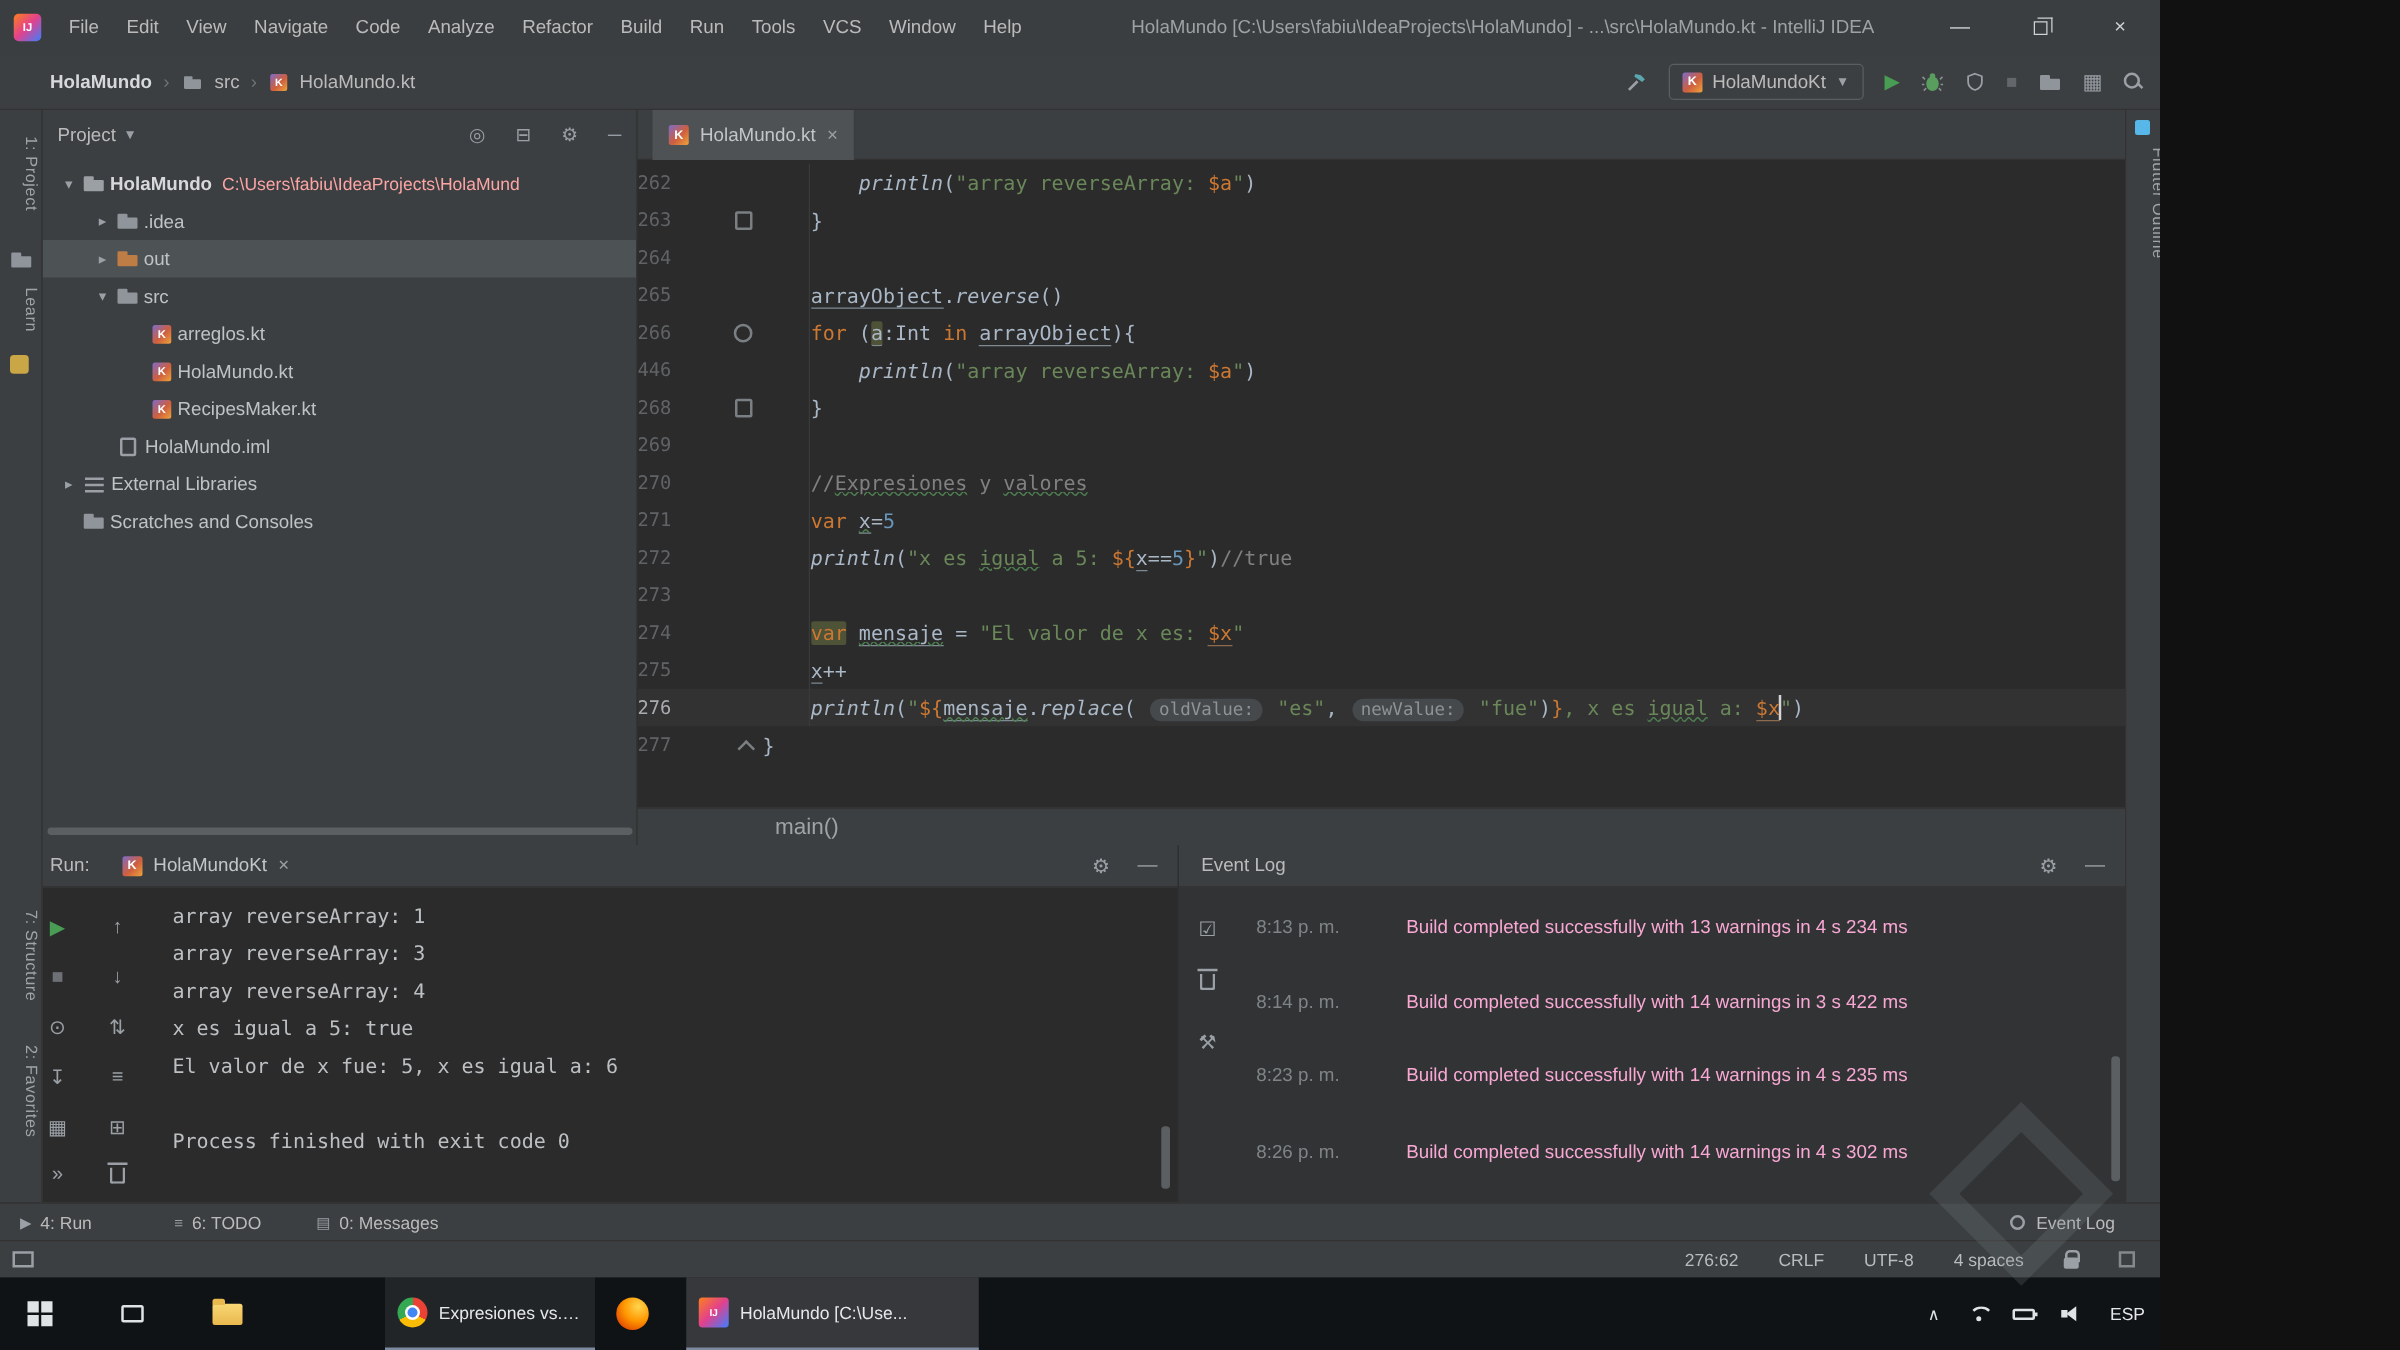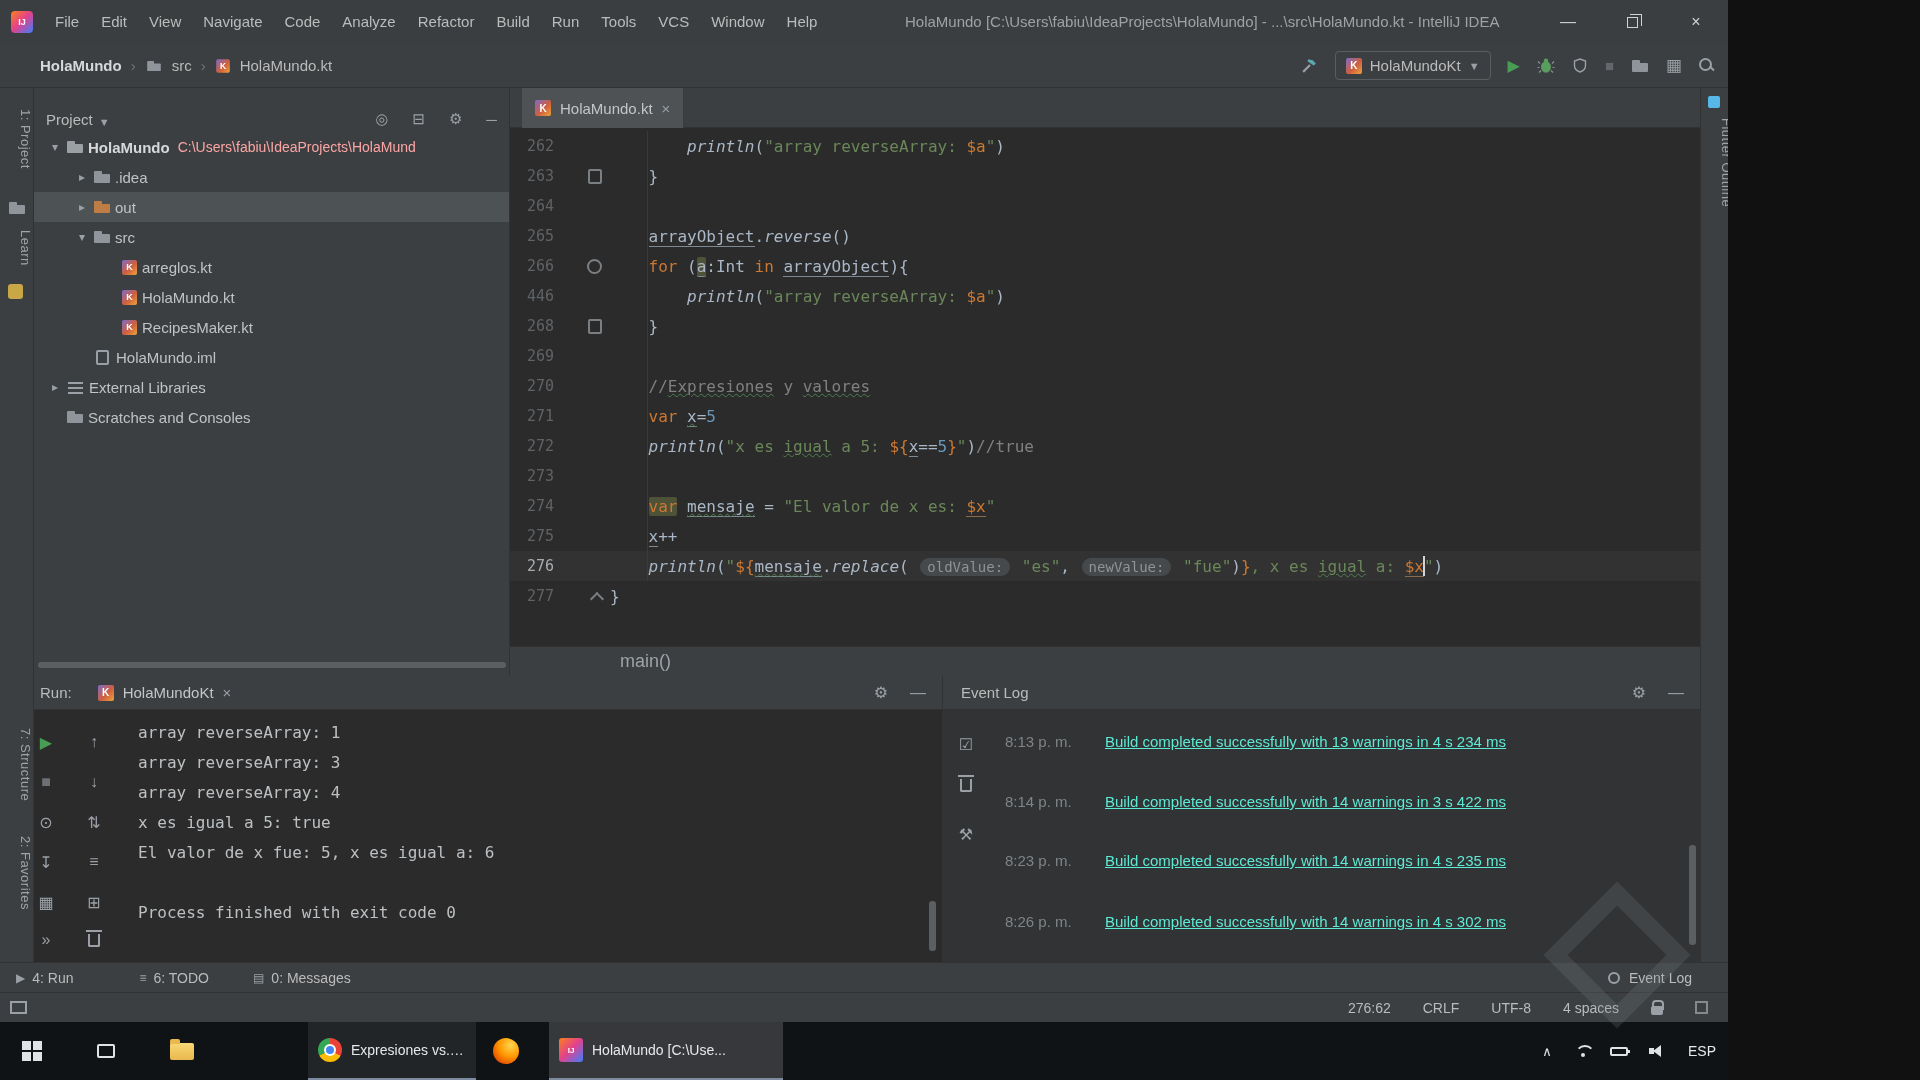--- a/index.html
+++ b/index.html
@@ -44,21 +44,21 @@
   
   .left-strip{position:absolute;left:0;top:88px;width:34px;bottom:118px;background:#3c3f41;border-right:1px solid #323232;z-index:4}
   .right-strip{position:absolute;right:0;top:88px;width:28px;bottom:118px;background:#3c3f41;border-left:1px solid #323232;z-index:4}
   .vtab{position:absolute;left:0;width:100%;writing-mode:vertical-rl;color:#9fa4a8;font-size:13px;letter-spacing:.5px;white-space:nowrap}
   .strip-icon{position:absolute;left:8px}
   .learn-ic{width:15px;height:15px;border-radius:3px;background:#c9a646}
   .flutter-ic{width:12px;height:12px;border-radius:2px;background:#57b7e8}
 
   
   .project-panel{position:absolute;left:34px;top:88px;width:476px;bottom:404px;background:#3c3f41;border-right:1px solid #323232;overflow:hidden}
-  .panel-head{height:40px;display:flex;align-items:flex-end;padding:0 12px;font-size:15px;color:#bbb}
+  .panel-head{height:40px;display:flex;align-items:center;padding:0 12px;font-size:15px;color:#bbb}
   .ph-caret{color:#9aa0a6;font-size:11px;margin-left:6px}
   .ph-icons{margin-left:auto;display:flex;gap:24px;color:#9aa0a6;font-size:15px;align-items:center}
   .tree{position:absolute;top:44px;left:0;right:0}
   .trow{height:30px;display:flex;align-items:center;font-size:15px;color:#bfc3c6;white-space:nowrap}
   .trow.sel{background:#4d5254}
   .arrow{width:22px;color:#9aa0a6;font-size:12px;text-align:center;flex:none}
   .tlabel{margin-left:4px}
   .textra{color:#fca5a5;margin-left:8px;font-size:14px}
   .ic-k{width:15px;height:15px;margin:0 1px 0 2px;border-radius:2px;background:linear-gradient(135deg,#7e6bc9 0%,#cf5f3e 55%,#eea43c 100%);color:#fff;font-size:9px;font-weight:700;display:flex;align-items:center;justify-content:center;flex:none}
   .ic-doc{width:13px;height:15px;border:2px solid #9aa0a6;border-radius:2px;margin:0 3px 0 3px;flex:none}
@@ -67,21 +67,21 @@
   .hscroll{position:absolute;left:4px;bottom:8px;width:468px;height:6px;background:#5b5f61;border-radius:3px}
 
   
   .editor{position:absolute;left:510px;top:88px;width:1382px;bottom:404px;background:#2b2b2b}
   .tabbar{position:absolute;top:0;left:0;right:0;height:40px;background:#3c3f41;border-bottom:1px solid #323232;display:flex}
   .tab{height:40px;margin-left:12px;background:#4e5254;display:flex;align-items:center;padding:0 13px;gap:9px;font-size:15px;color:#c3c6c8;border-right:1px solid #3a3d3f}
   .tab-close{color:#9aa0a6;font-size:15px}
   .code{position:absolute;top:40px;left:0;right:0;height:518px;padding-top:3px;overflow:hidden}
   .crow{display:flex;height:30px;align-items:center;font-size:16px}
   .caretrow{background:#323232}
-  .ln{width:44px;text-align:right;color:#606366;font-family:"DejaVu Sans Mono",monospace;font-size:15px;flex:none}
+  .ln{width:44px;color:#606366;font-family:"DejaVu Sans Mono",monospace;font-size:15px;flex:none}
   .caretrow .ln{color:#a8acb0}
   .gi{width:56px;flex:none;display:flex;justify-content:flex-end;padding-right:8px;align-items:center}
   .gi-lock::before{content:"";width:10px;height:11px;border:2px solid #7a7f83;border-radius:2px;display:block}
   .gi-loop::before{content:"";width:11px;height:11px;border:2px solid #7a7f83;border-radius:50%;display:block}
   .gi-fold::before{content:"";width:8px;height:8px;border-left:2px solid #7a7f83;border-top:2px solid #7a7f83;transform:rotate(45deg);display:block;margin-top:5px}
   .ct{font-family:"DejaVu Sans Mono",monospace;white-space:pre;color:#a9b7c6}
   .ct .kw{color:#cc7832}
   .ct .str{color:#6a8759}
   .ct .num{color:#6897bb}
   .ct .cmt{color:#808080}
@@ -116,21 +116,21 @@
 
   .eventpanel{position:absolute;left:943px;top:676px;right:28px;bottom:118px;background:#313335;overflow:hidden}
   .ev-title{color:#bbb;margin-left:18px}
   .ev-tools{position:absolute;left:0;top:34px;width:46px;bottom:0}
   .ev-icon{position:absolute;left:12px;width:22px;height:22px;display:flex;align-items:center;justify-content:center;font-size:16px;color:#9aa0a6}
   .icon-trash{width:12px;height:13px;border:2px solid #9aa0a6;border-top:none;border-radius:0 0 2px 2px;position:relative}
   .icon-trash::before{content:"";position:absolute;top:-4px;left:-4px;width:16px;height:2px;background:#9aa0a6}
   .ev-body{position:absolute;left:46px;top:34px;right:0;bottom:0}
   .lrow{position:absolute;left:16px;display:flex;font-size:15px;align-items:baseline}
   .ltime{color:#7f8487;width:100px;flex:none}
-  .llink{color:#5eead4;text-decoration:underline;margin-left:0;white-space:nowrap;cursor:pointer}
+  .llink{color:#f9a8d4;margin-left:20px;white-space:nowrap;cursor:pointer}
 
   
   .bottombar{position:absolute;left:0;right:0;top:962px;height:30px;background:#3c3f41;border-top:1px solid #323232;display:flex;align-items:center;font-size:14px;color:#bbb;z-index:6}
   .bb-item{display:flex;align-items:center;gap:7px}
   .bb-ic{color:#9aa0a6;font-size:12px}
   .bb-right{margin-left:auto;margin-right:36px;display:flex;gap:9px;align-items:center}
   .ring{width:12px;height:12px;border:2px solid #9aa0a6;border-radius:50%}
 
   .statusbar{position:absolute;left:0;right:0;top:992px;height:30px;background:#3c3f41;border-top:1px solid #323232;display:flex;align-items:center;font-size:14px;color:#b9bcbe;z-index:6}
   .sb-screen{width:17px;height:13px;border:2px solid #9aa0a6;margin-left:10px}

